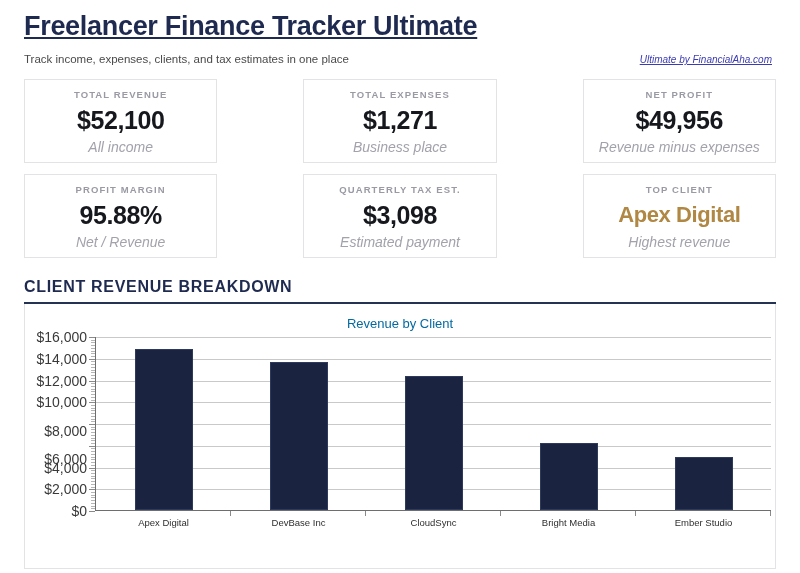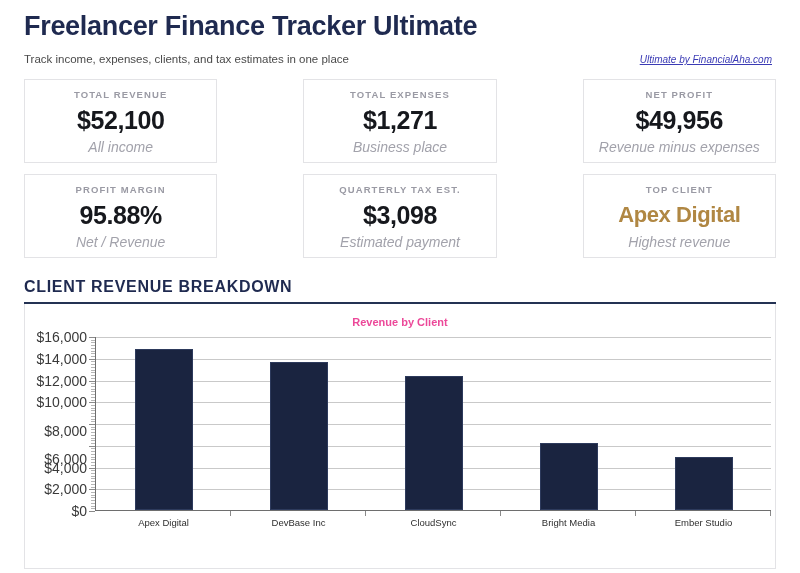--- a/index.html
+++ b/index.html
@@ -13,20 +13,21 @@
   .page { width:800px; height:573px; position:relative; }
 
   
   .header { padding:8px 24px 0 24px; }
   .app-title {
     font-size:27px;
     font-weight:bold;
     color:#1f2a50;
     letter-spacing:-0.3px;
     line-height:36px;
+    text-decoration:underline;
   }
   .subrow {
     display:flex;
     align-items:flex-end;
     justify-content:space-between;
     margin-top:9px;
     padding-right:4px;
   }
   .subtitle { font-size:11.5px; color:#4a4a4a; }
   .brand-link {
@@ -92,23 +93,23 @@
   .chart-panel {
     margin:0 24px;
     border:1px solid #e3e3e6;
     border-top:none;
     background:#fff;
     height:265px;
     position:relative;
   }
   .chart-title {
     text-align:center;
-    font-size:11px;
-    font-weight:bold;
-    color:#ec4899;
+    font-size:13px;
+    font-weight:normal;
+    color:#0369a1;
     padding-top:12px;
   }
   .plot-wrap {
     position:absolute;
     left:0; right:0;
     top:33px;
     height:200px;
   }
   
   .y-labels {

